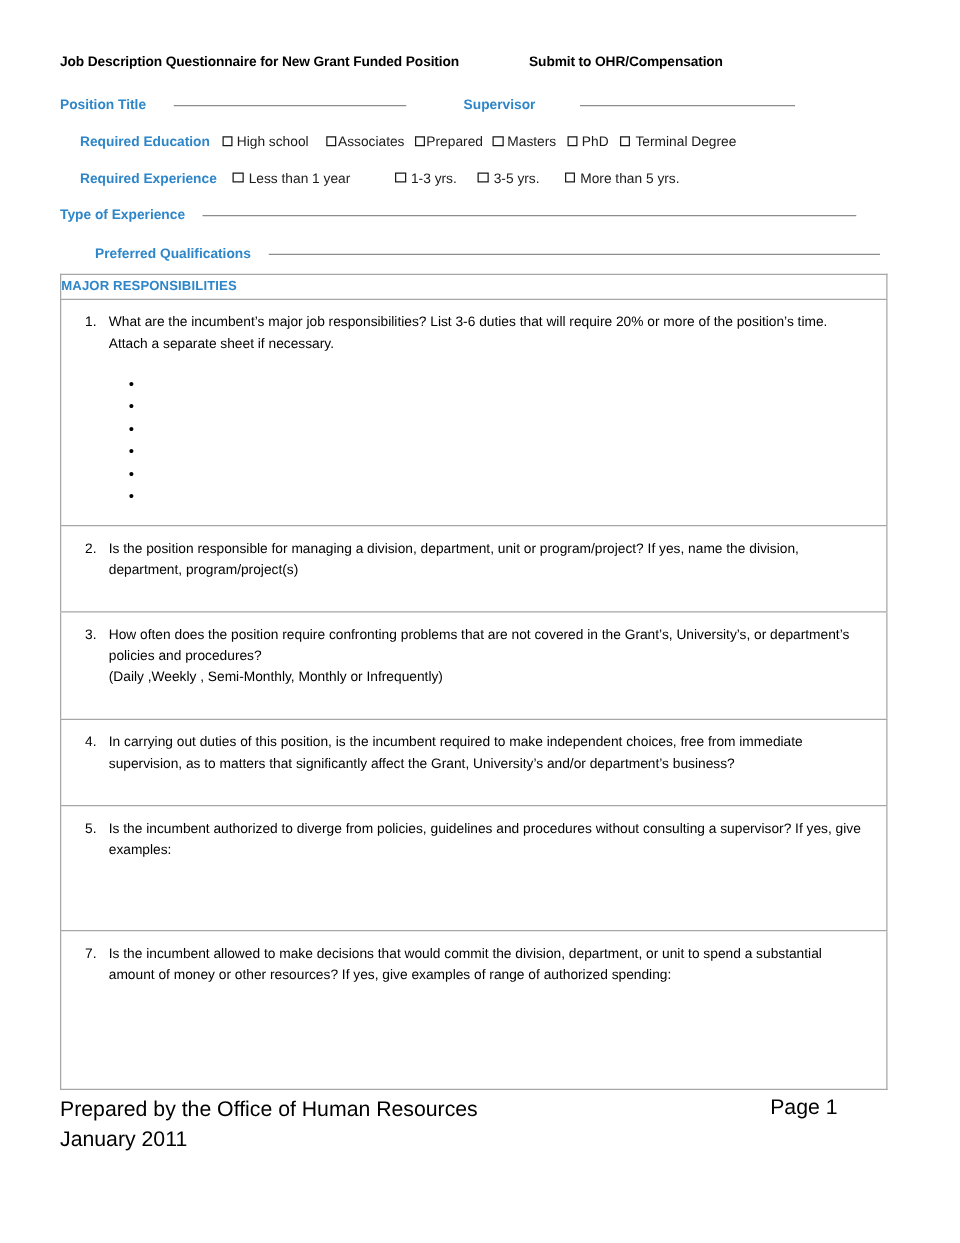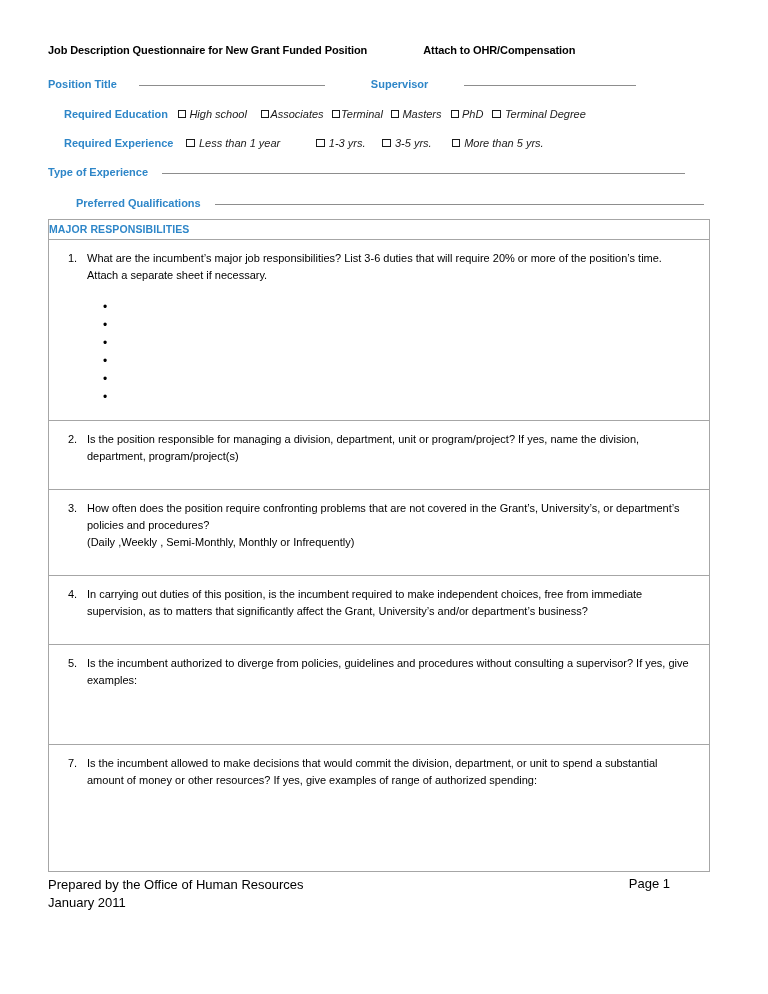--- a/index.html
+++ b/index.html
@@ -82,21 +82,21 @@
     width: 8.5px;
     height: 8.5px;
     border: 1.1px solid #1a1a1a;
     box-sizing: border-box;
     position: relative;
     top: 0px;
     margin-right: 3px;
     flex: none;
     background: #fff;
   }
-  .cb-label { font-size: 11px; color: #1a1a1a; font-style: italic; }
+  .cb-label { font-size: 11px; color: #1a1a1a; }
 
   
   .resp-table {
     border: 1.2px solid #a6a6a6;
     border-collapse: collapse;
     width: 662px;
     margin-top: 10px;
     table-layout: fixed;
   }
   .resp-table td {
@@ -155,35 +155,35 @@
 
   .spacer-sm { height: 14px; }
   .spacer-md { height: 44px; }
   .spacer-lg { height: 72px; }
 
   
   .footer {
     display: flex;
     justify-content: space-between;
     align-items: flex-start;
-    font-size: 13px;
+    font-size: 17px;
     margin-top: 4px;
     padding-right: 38px;
   }
   .footer-left span { display: block; line-height: 1.45; }
   .footer-right { white-space: nowrap; }
 </style>
 </head>
 <body>
 
 <div class="page">
 
   <div class="title-row">
     <span class="title-main">Job Description Questionnaire for New Grant Funded Position</span>
-    <span class="title-right">Attach to OHR/Compensation</span>
+    <span class="title-right">Submit to OHR/Compensation</span>
   </div>
 
   <div class="field-row">
     <span class="blue-label">Position Title</span>
     <span class="gap-md"></span>
     <span class="rule" style="width:186px;"></span>
     <span class="gap-md" style="width:46px;"></span>
     <span class="blue-label">Supervisor</span>
     <span class="gap-md" style="width:36px;"></span>
     <span class="rule" style="width:172px;"></span>
@@ -197,21 +197,21 @@
       <span class="cb-label">High school</span>
     </span>
     <span class="gap-sm" style="width:14px;"></span>
     <span class="cb-item">
       <span class="cbox" style="margin-right:1px;"></span>
       <span class="cb-label">Associates</span>
     </span>
     <span class="gap-sm" style="width:8px;"></span>
     <span class="cb-item">
       <span class="cbox" style="margin-right:1px;"></span>
-      <span class="cb-label">Terminal</span>
+      <span class="cb-label">Prepared</span>
     </span>
     <span class="gap-sm" style="width:8px;"></span>
     <span class="cb-item">
       <span class="cbox"></span>
       <span class="cb-label">Masters</span>
     </span>
     <span class="gap-sm" style="width:9px;"></span>
     <span class="cb-item">
       <span class="cbox"></span>
       <span class="cb-label">PhD</span>

